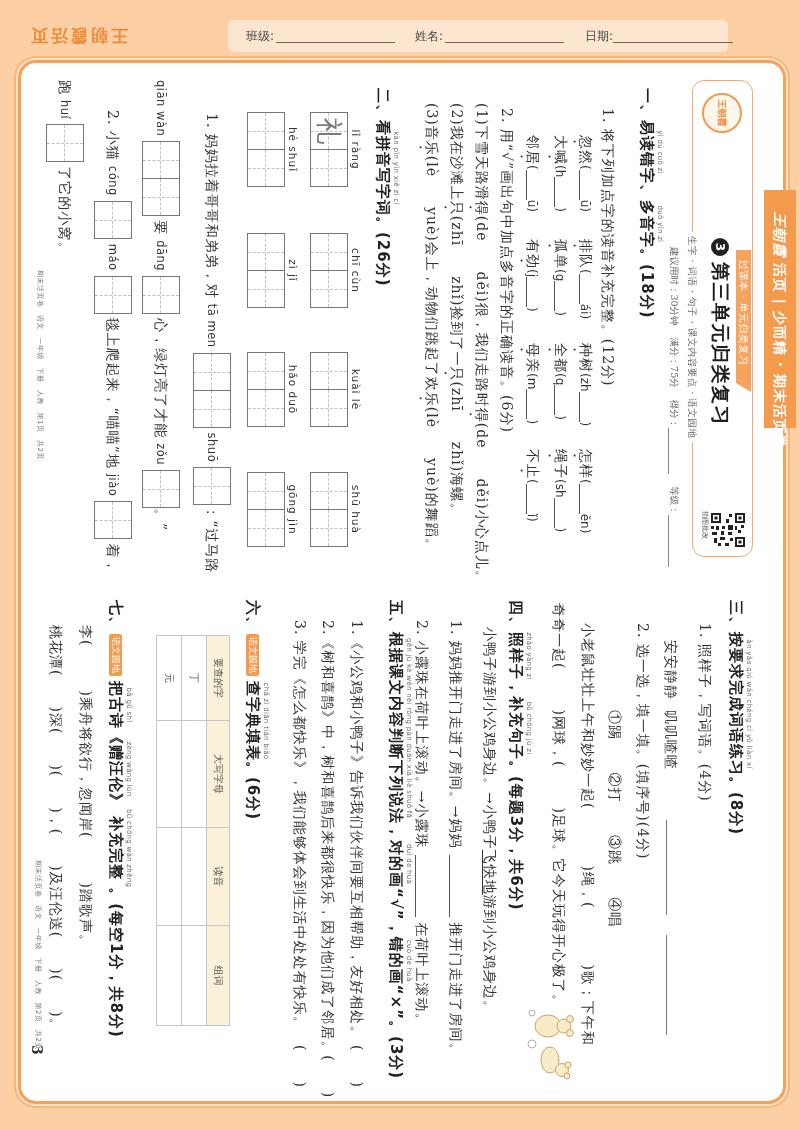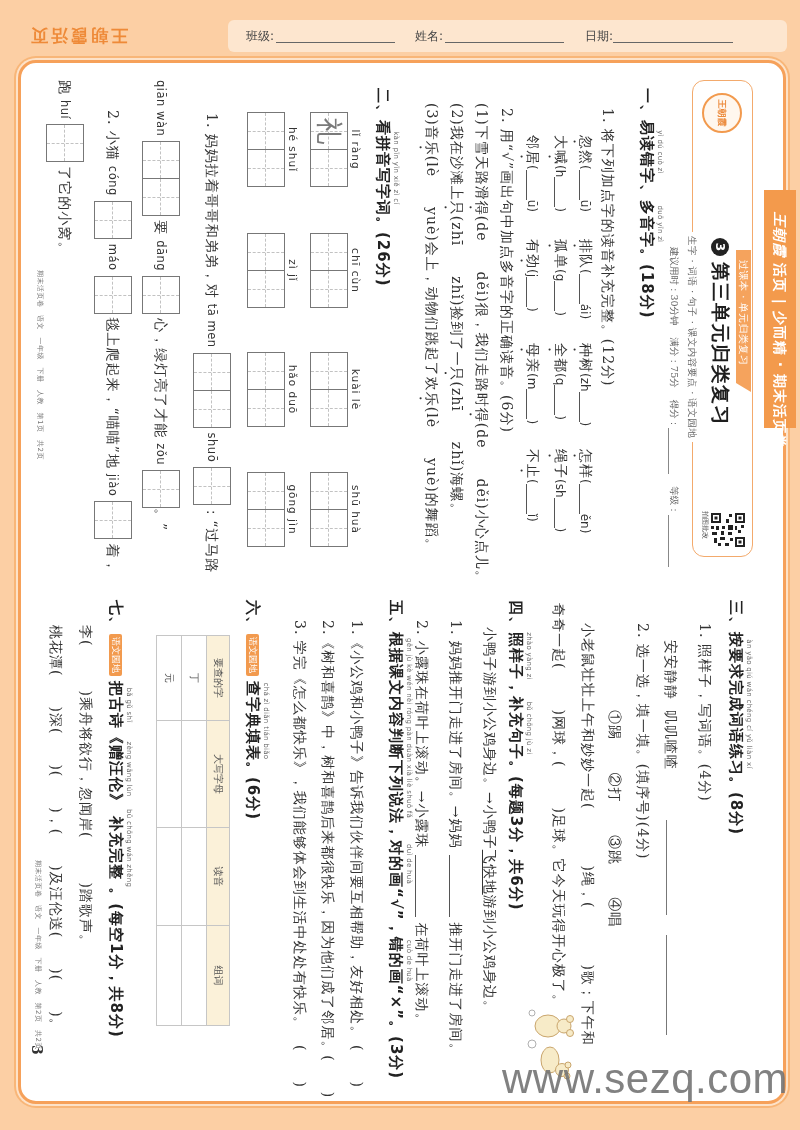--- a/index.html
+++ b/index.html
@@ -1,21 +1,21 @@
 <!DOCTYPE html>
 <html><head>
 <meta charset="utf-8">
 <style>
 *{box-sizing:border-box;margin:0;padding:0;}
 html,body{width:800px;height:1130px;overflow:hidden;background:#fccfa4;}
 body{position:relative;font-family:"DejaVu Sans",sans-serif;}
 #frame{position:absolute;left:0;top:0;width:800px;height:1130px;background:#fccfa4;overflow:hidden;}
 .hdr{position:absolute;left:0;top:0;width:800px;height:60px;}
 .logo{position:absolute;left:28px;top:24px;font-family:"DejaVu Serif",serif;font-size:17px;font-weight:bold;color:#ee8a38;letter-spacing:3px;transform:rotate(180deg);}
-.fields{position:absolute;left:228px;top:20px;width:559px;height:32px;background:#fde6cf;border-radius:6px;}
+.fields{position:absolute;left:228px;top:20px;width:500px;height:32px;background:#fde6cf;border-radius:6px;}
 .flabel{position:absolute;top:9px;font-size:12px;line-height:14px;color:#444;}
 .fline{position:absolute;top:10px;height:13px;border-bottom:1px solid #666;}
 .panel{position:absolute;left:18px;top:60px;width:768px;height:1044px;background:#fff;border:3px solid #f6a15a;border-radius:18px;box-shadow:0 0 0 2px #fde2c8,0 0 0 4px #f8b678;}
 .watermark{position:absolute;left:502px;top:1056px;font-family:"Liberation Sans",sans-serif;font-size:42px;line-height:46px;color:rgba(115,115,115,0.9);letter-spacing:0.5px;}
 
 #sheet{position:absolute;left:0;top:0;width:1130px;height:800px;transform-origin:0 0;transform:translate(800px,0) rotate(90deg);font-family:"DejaVu Serif",serif;color:#333;}
 .a{position:absolute;white-space:nowrap;}
 .t{font-size:14px;line-height:16px;letter-spacing:1px;color:#333;}
 .hd{display:flex;align-items:flex-end;}
 .seg{display:inline-flex;flex-direction:column;align-items:center;}
@@ -460,14 +460,13 @@
           <span class="ht">。(每空1分，共8分)</span>
         </span>
     </div>
     <div class="a t" style="left:625px;top:706px"><span>李(</span><span class="gapb" style="width:44px"></span><span>)乘舟将欲行，忽闻岸(</span><span class="gapb" style="width:44px"></span><span>)踏歌声。</span></div>
     <div class="a t" style="left:625px;top:736px"><span>桃花潭(</span><span class="gapb" style="width:30px"></span><span>)深(</span><span class="gapb" style="width:30px"></span><span>)(</span><span class="gapb" style="width:30px"></span><span>)，(</span><span class="gapb" style="width:30px"></span><span>)及汪伦送(</span><span class="gapb" style="width:30px"></span><span>)(</span><span class="gapb" style="width:30px"></span><span>)。</span></div>
 
     <div class="a foot" style="left:860px;top:758px">期末活页卷　语文　一年级　下册　人教　第2页　共2页</div>
     <div class="a" style="left:1045px;top:755px;font-family:'DejaVu Serif',serif;font-weight:bold;font-size:14px;line-height:16px;color:#333">3</div>
   </div>
 
-  <div class="watermark">www.sezq.com</div>
 </div>
 
 </body></html>

